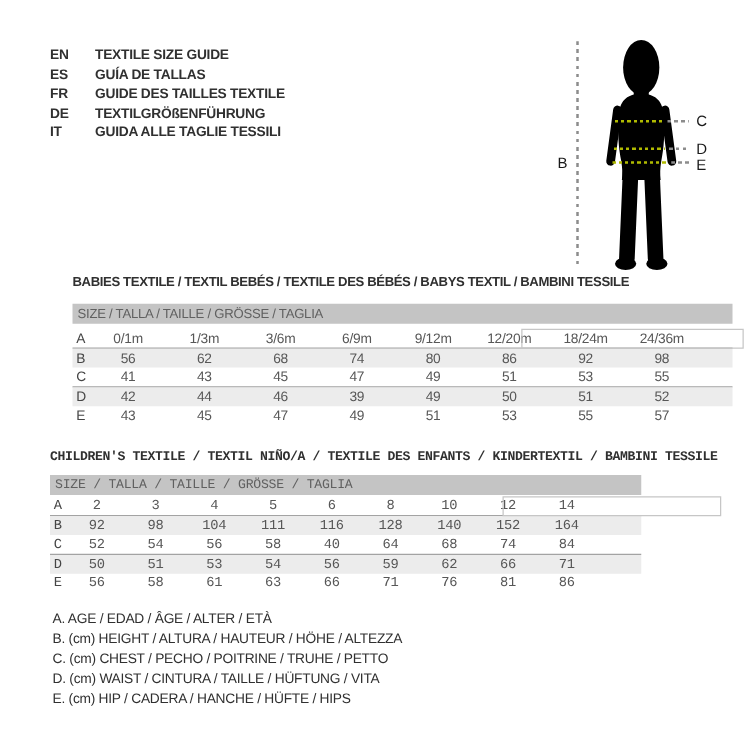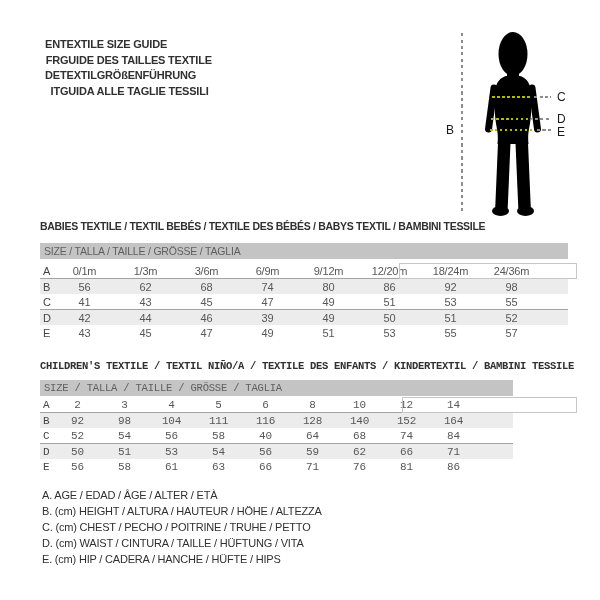--- a/index.html
+++ b/index.html
@@ -1,21 +1,21 @@
 <!DOCTYPE html>
 <html><head>
 <meta charset="utf-8">
 <style>
   html,body{margin:0;padding:0;background:#fff;}
   .page{
     position:relative;width:600px;height:600px;background:#ffffff;overflow:hidden;
     font-family:"Liberation Sans",sans-serif;letter-spacing:-0.2px;
   }
   
-  .lang-block{position:absolute;left:24px;top:37px;text-align:right;}
+  .lang-block{position:absolute;left:40px;top:37px;}
   .lang-row{display:flex;line-height:15.5px;font-size:11px;font-weight:700;color:#303030;}
   .lang-code{width:36px;}
   .lang-title{white-space:nowrap;}
   
   .fig-svg{position:absolute;left:481px;top:31px;}
   .vdash{
     position:absolute;left:461px;top:33px;width:2px;height:181px;
     background:repeating-linear-gradient(180deg,#8c8c8c 0 3px,transparent 3px 6.5px);
   }
   .mlabel{position:absolute;font-size:12px;color:#1a1a1a;font-weight:400;line-height:12px;}
@@ -32,21 +32,21 @@
   .rows{position:absolute;left:0;}
   .trow{display:grid;height:15px;align-items:center;font-size:11px;color:#575757;}
   .bgrid{grid-template-columns:14px repeat(8,61px) 1fr;}
   .cgrid{grid-template-columns:14px repeat(9,47px) 1fr;}
   .stripe{background:#ececec;}
   .hline{border-bottom:1px solid #a3a3a3;}
   .rlabel{padding-left:3px;color:#454545;}
   .cell{text-align:center;}
   .abox{position:absolute;border:1px solid #c6c6c6;height:14px;box-sizing:content-box;background:transparent;}
   
-  #babiesSec{top:220px;width:528px;height:120px;}
+  #babiesSec{top:220px;width:528px;height:120px;margin-left:18px;}
   #babiesSec .band{top:23px;width:528px;}
   #babiesSec .rows{top:43px;width:528px;}
   #babiesSec .abox{left:359px;top:43px;width:176px;}
   
   #childrenSec{top:360px;width:473px;height:115px;font-family:Liberation Mono, monospace;}
   #childrenSec .band{top:20px;width:473px;}
   #childrenSec .rows{top:37px;width:473px;}
   #childrenSec .abox{left:362px;top:37px;width:173px;}
   
   .legend{position:absolute;left:42px;top:487px;}
@@ -54,20 +54,24 @@
 </style>
 </head>
 <body>
 
 <div class="page">
 
   <div class="lang-block" id="langBlock">
       <div class="lang-row">
         <span class="lang-code">EN</span>
         <span class="lang-title">TEXTILE SIZE GUIDE</span>
+      </div>
+      <div class="lang-row">
+        <span class="lang-code">ES</span>
+        <span class="lang-title">GUÍA DE TALLAS</span>
       </div>
       <div class="lang-row">
         <span class="lang-code">FR</span>
         <span class="lang-title">GUIDE DES TAILLES TEXTILE</span>
       </div>
       <div class="lang-row">
         <span class="lang-code">DE</span>
         <span class="lang-title">TEXTILGRÖßENFÜHRUNG</span>
       </div>
       <div class="lang-row">

